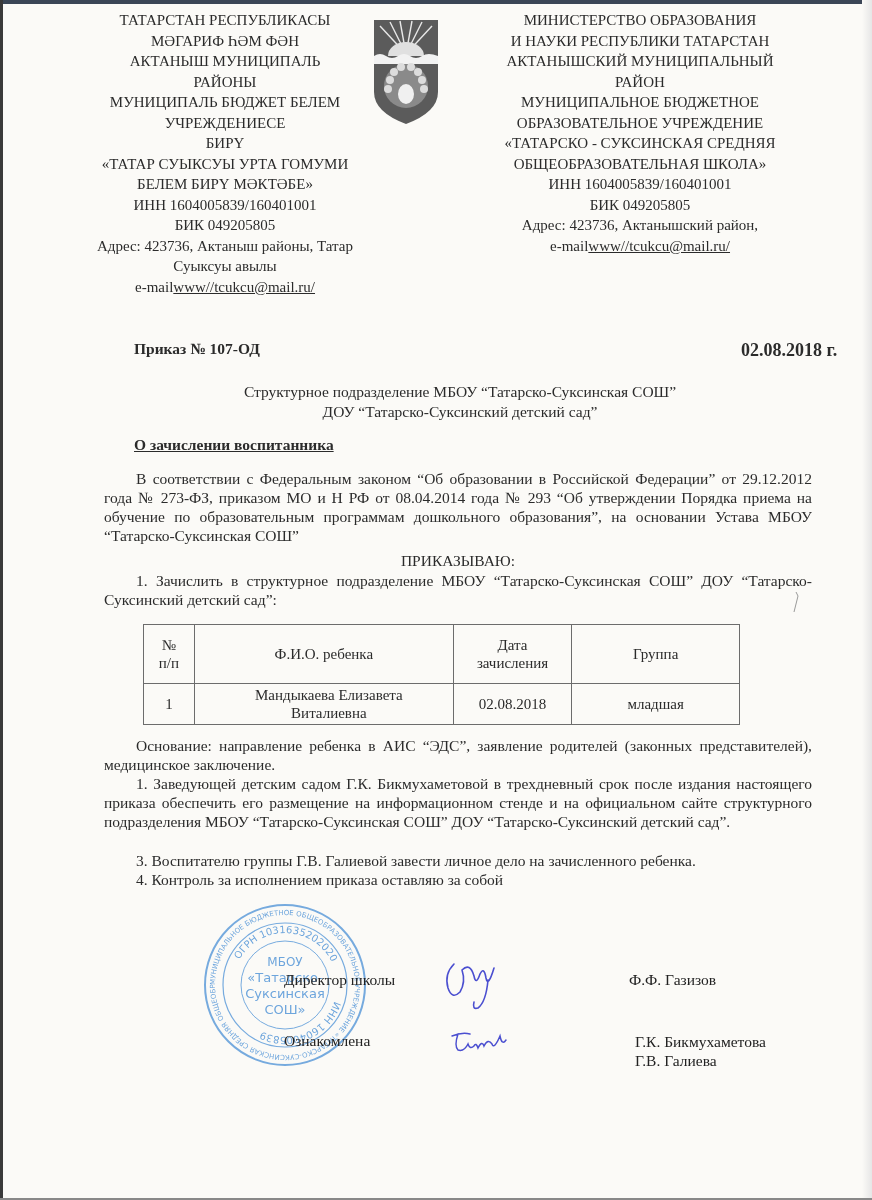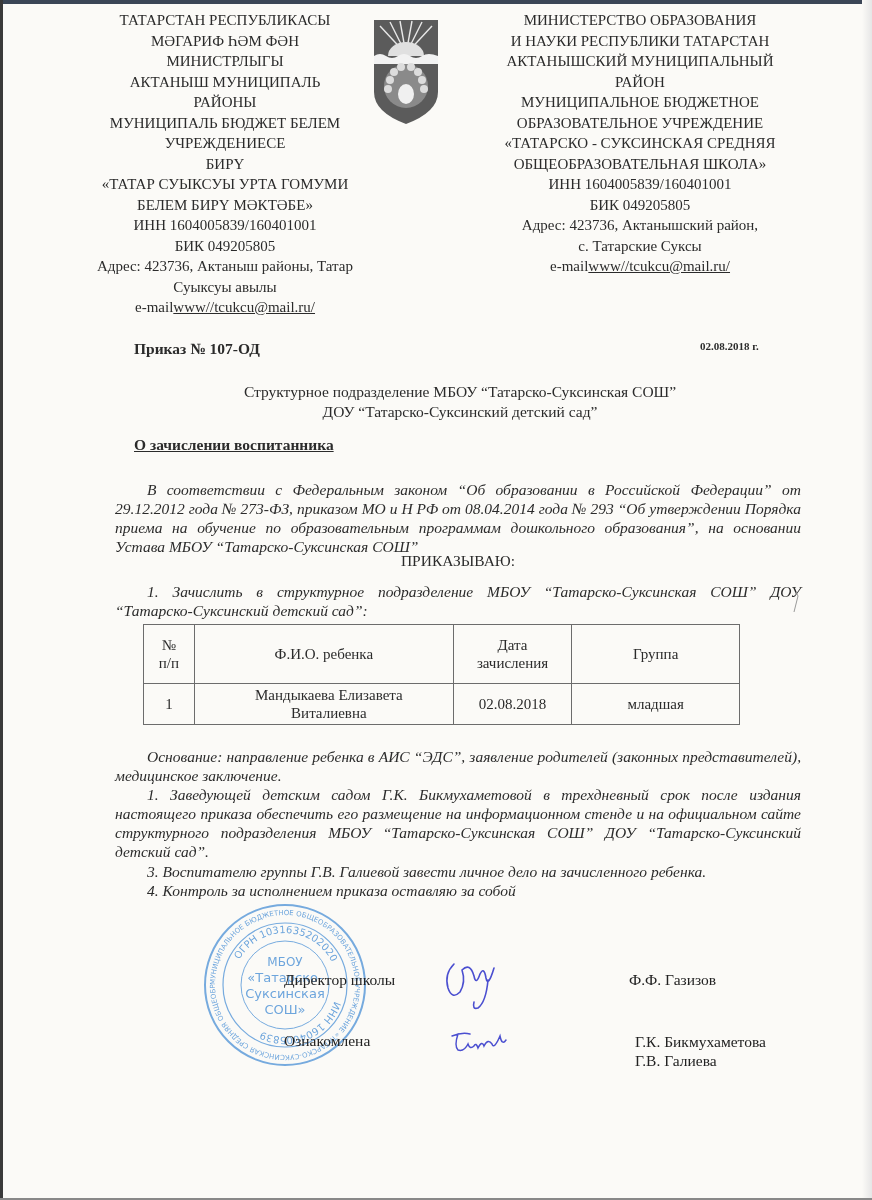--- a/index.html
+++ b/index.html
@@ -16,28 +16,28 @@
 
   .hdr-col { position: absolute; text-align: center; font-size: 15px; line-height: 20.5px; }
   .hdr-left { left: 70px; top: 10px; width: 310px; }
   .hdr-right { left: 470px; top: 10px; width: 340px; }
   .hdr-col div { white-space: nowrap; }
   .email-link { text-decoration: underline; }
 
   .crest { position: absolute; left: 370px; top: 14px; width: 72px; height: 116px; }
 
   .order-no { position: absolute; left: 134px; top: 340px; font-size: 15.5px; font-weight: bold; }
-  .order-date { position: absolute; left: 700px; top: 340px; font-size: 11px; font-weight: bold; }
+  .order-date { position: absolute; left: 741px; top: 340px; font-size: 18px; font-weight: bold; }
 
   .unit-title { position: absolute; left: 130px; top: 382px; width: 660px; text-align: center; font-size: 15.5px; line-height: 20px; }
 
   .subject { position: absolute; left: 134px; top: 436px; font-size: 15.5px; font-weight: bold; text-decoration: underline; }
 
   .body-text { position: absolute; left: 104px; width: 708px; font-size: 15.5px; line-height: 19px; text-align: justify; }
-  .body-text p { margin: 11px; text-indent: 32px; font-style: italic; }
+  .body-text p { margin: 0; text-indent: 32px; }
   .p1 { top: 469px; }
   .decree { position: absolute; left: 104px; top: 552px; width: 708px; text-align: center; font-size: 15.5px; }
   .p2 { top: 571px; }
 
   table.enroll {
     position: absolute; left: 143px; top: 624px; width: 597px;
     border-collapse: collapse; font-size: 15px;
   }
   table.enroll th, table.enroll td {
     border: 1.2px solid #6c6c6c; font-weight: normal; text-align: center; vertical-align: middle; line-height: 18px;
@@ -72,21 +72,20 @@
 <body>
 
 <div class="edge-top"></div>
 <div class="edge-left"></div>
 <div class="edge-right"></div>
 <div class="edge-bottom"></div>
 
 <div class="hdr-col hdr-left">
   <div>ТАТАРСТАН РЕСПУБЛИКАСЫ</div>
   <div>МӘГАРИФ ҺӘМ ФӘН</div>
-  <div>МИНИСТРЛЫГЫ</div>
   <div>АКТАНЫШ  МУНИЦИПАЛЬ</div>
   <div>РАЙОНЫ</div>
   <div>МУНИЦИПАЛЬ БЮДЖЕТ  БЕЛЕМ</div>
   <div>УЧРЕЖДЕНИЕСЕ</div>
   <div>БИРҮ</div>
   <div>«ТАТАР СУЫКСУЫ УРТА ГОМУМИ</div>
   <div>БЕЛЕМ БИРҮ МӘКТӘБЕ»</div>
   <div>ИНН 1604005839/160401001</div>
   <div>БИК 049205805</div>
   <div>Адрес: 423736, Актаныш районы, Татар</div>
@@ -127,21 +126,20 @@
   <div>И НАУКИ РЕСПУБЛИКИ ТАТАРСТАН</div>
   <div>АКТАНЫШСКИЙ МУНИЦИПАЛЬНЫЙ</div>
   <div>РАЙОН</div>
   <div>МУНИЦИПАЛЬНОЕ БЮДЖЕТНОЕ</div>
   <div>ОБРАЗОВАТЕЛЬНОЕ УЧРЕЖДЕНИЕ</div>
   <div>«ТАТАРСКО - СУКСИНСКАЯ СРЕДНЯЯ</div>
   <div>ОБЩЕОБРАЗОВАТЕЛЬНАЯ ШКОЛА»</div>
   <div>ИНН 1604005839/160401001</div>
   <div>БИК 049205805</div>
   <div>Адрес: 423736, Актанышский  район,</div>
-  <div>с. Татарские Суксы</div>
   <div>
     <span>e-mail</span><span class="email-link">www//tcukcu@mail.ru/</span>
   </div>
 </div>
 
 <div class="order-no">Приказ  №  107-ОД</div>
 <div class="order-date">02.08.2018 г.</div>
 
 <div class="unit-title">
   <div>Структурное подразделение МБОУ “Татарско-Суксинская СОШ”</div>

